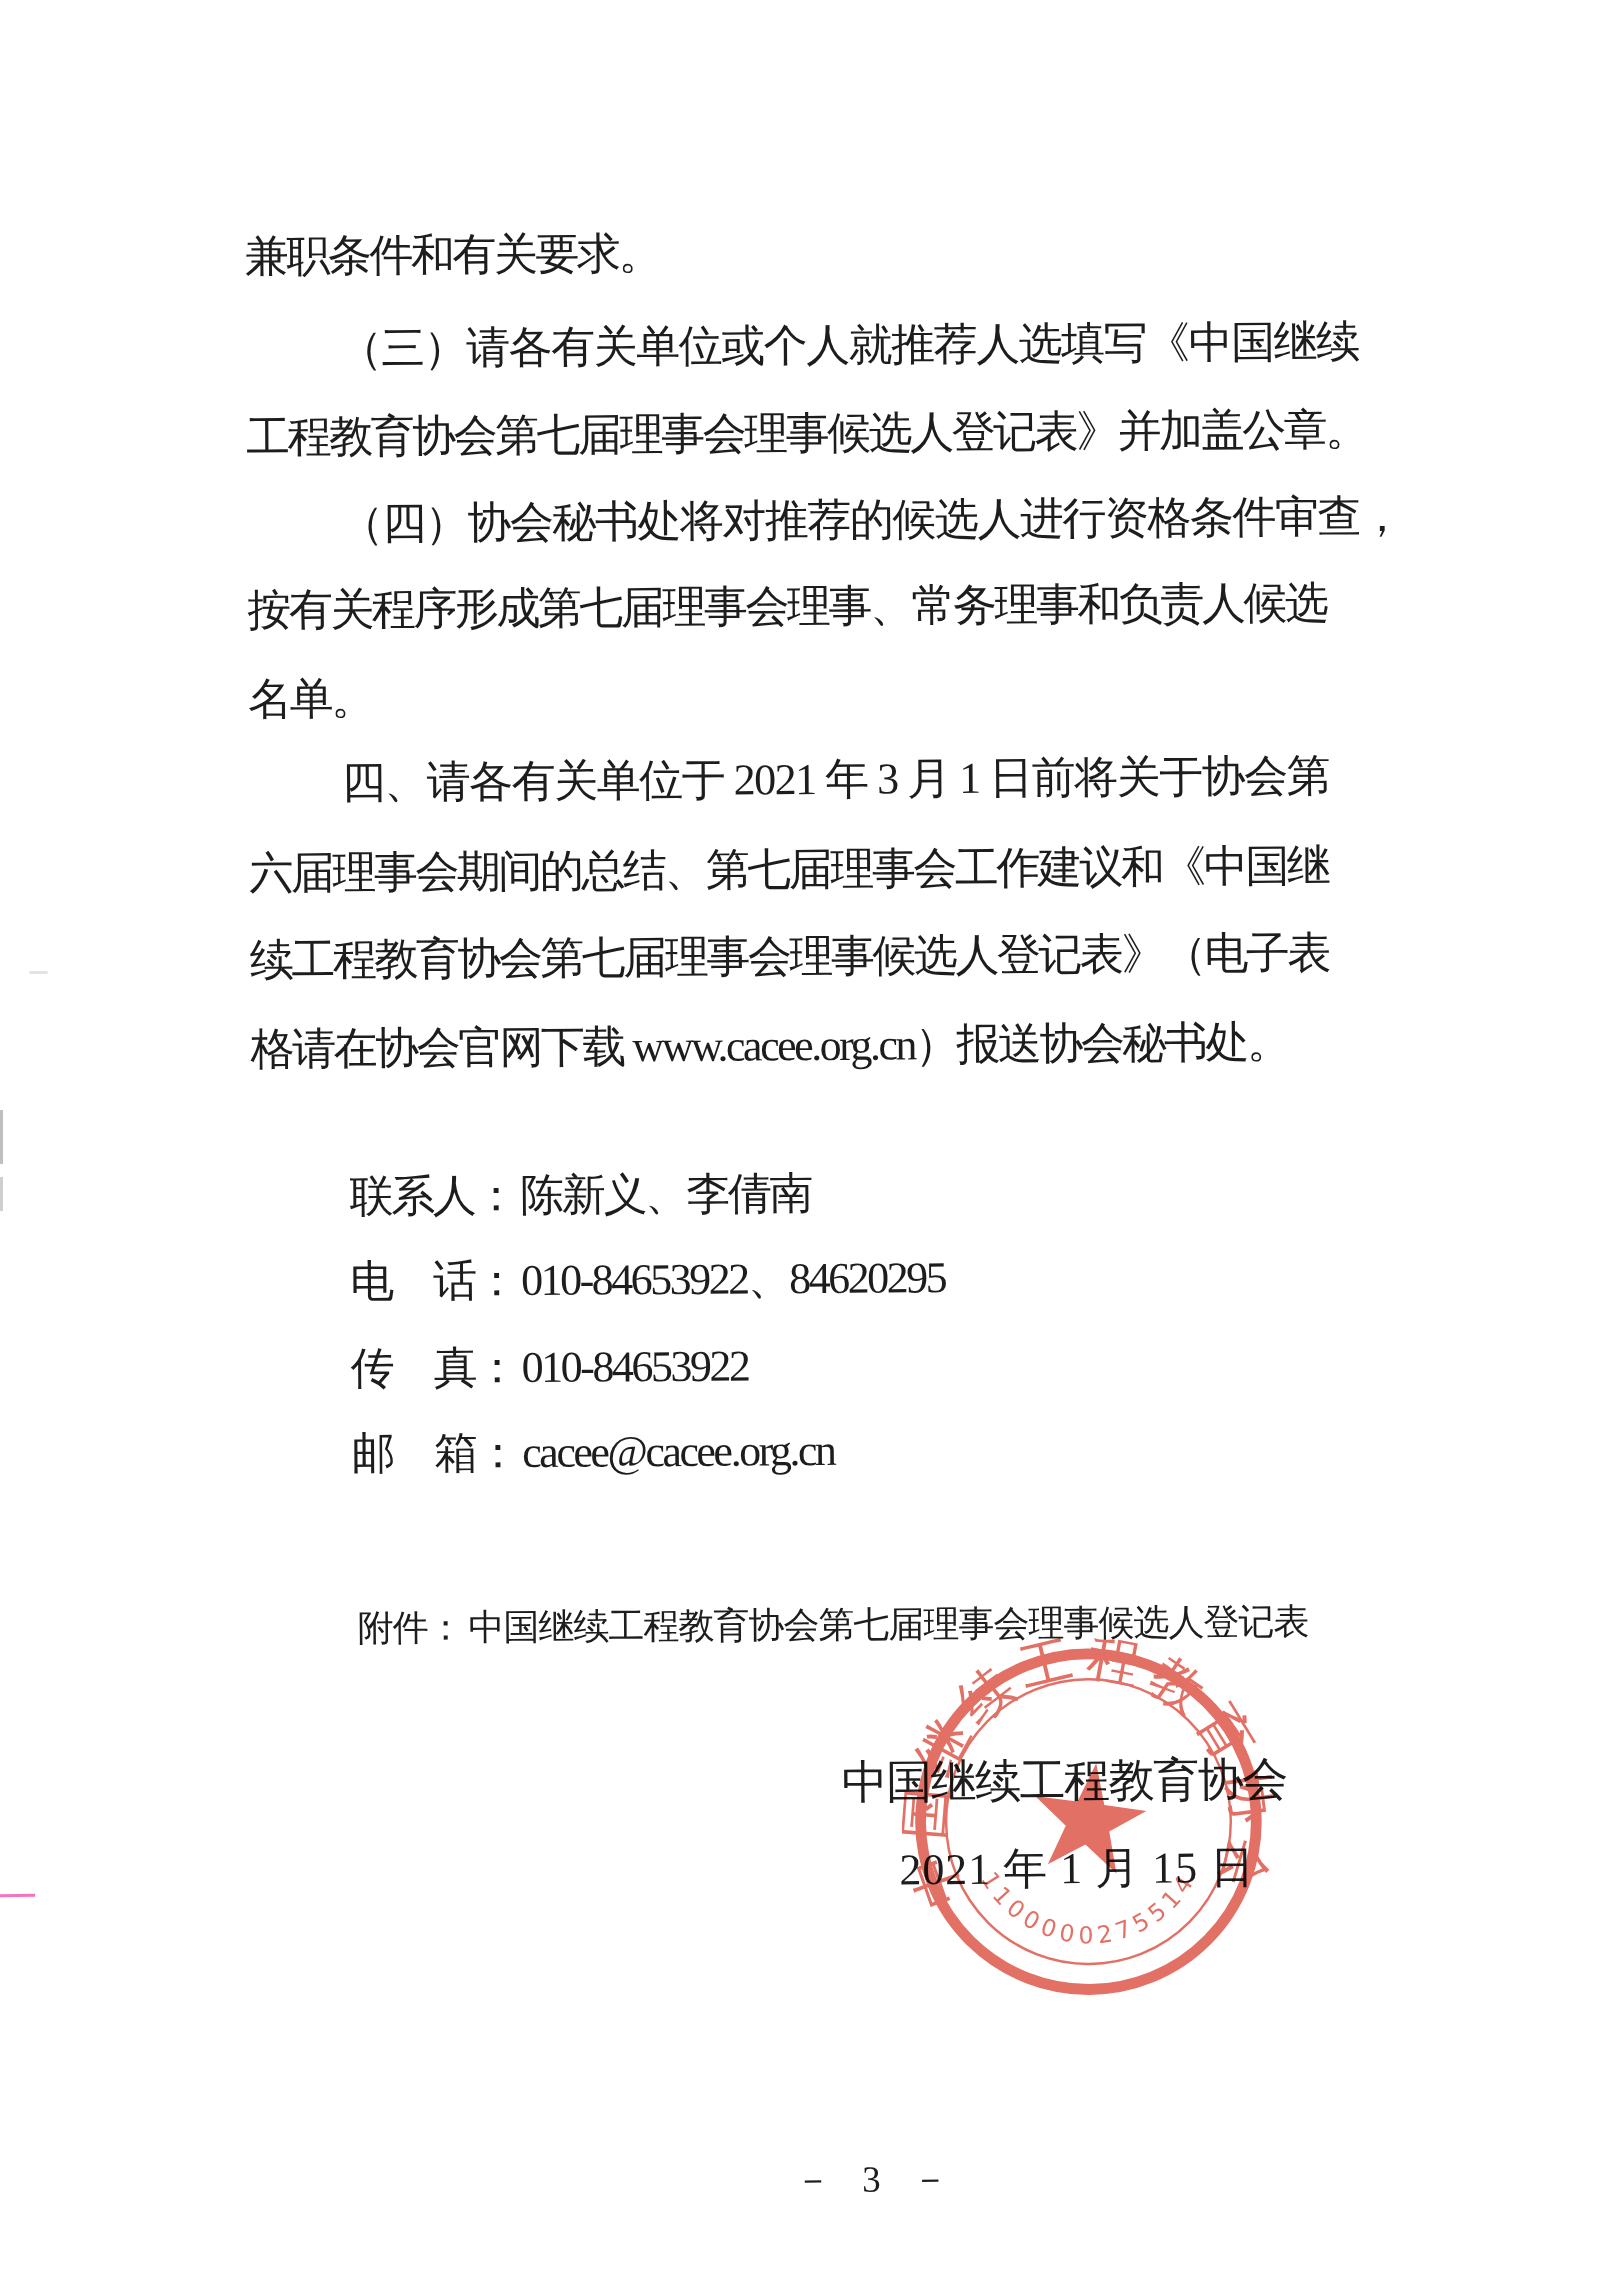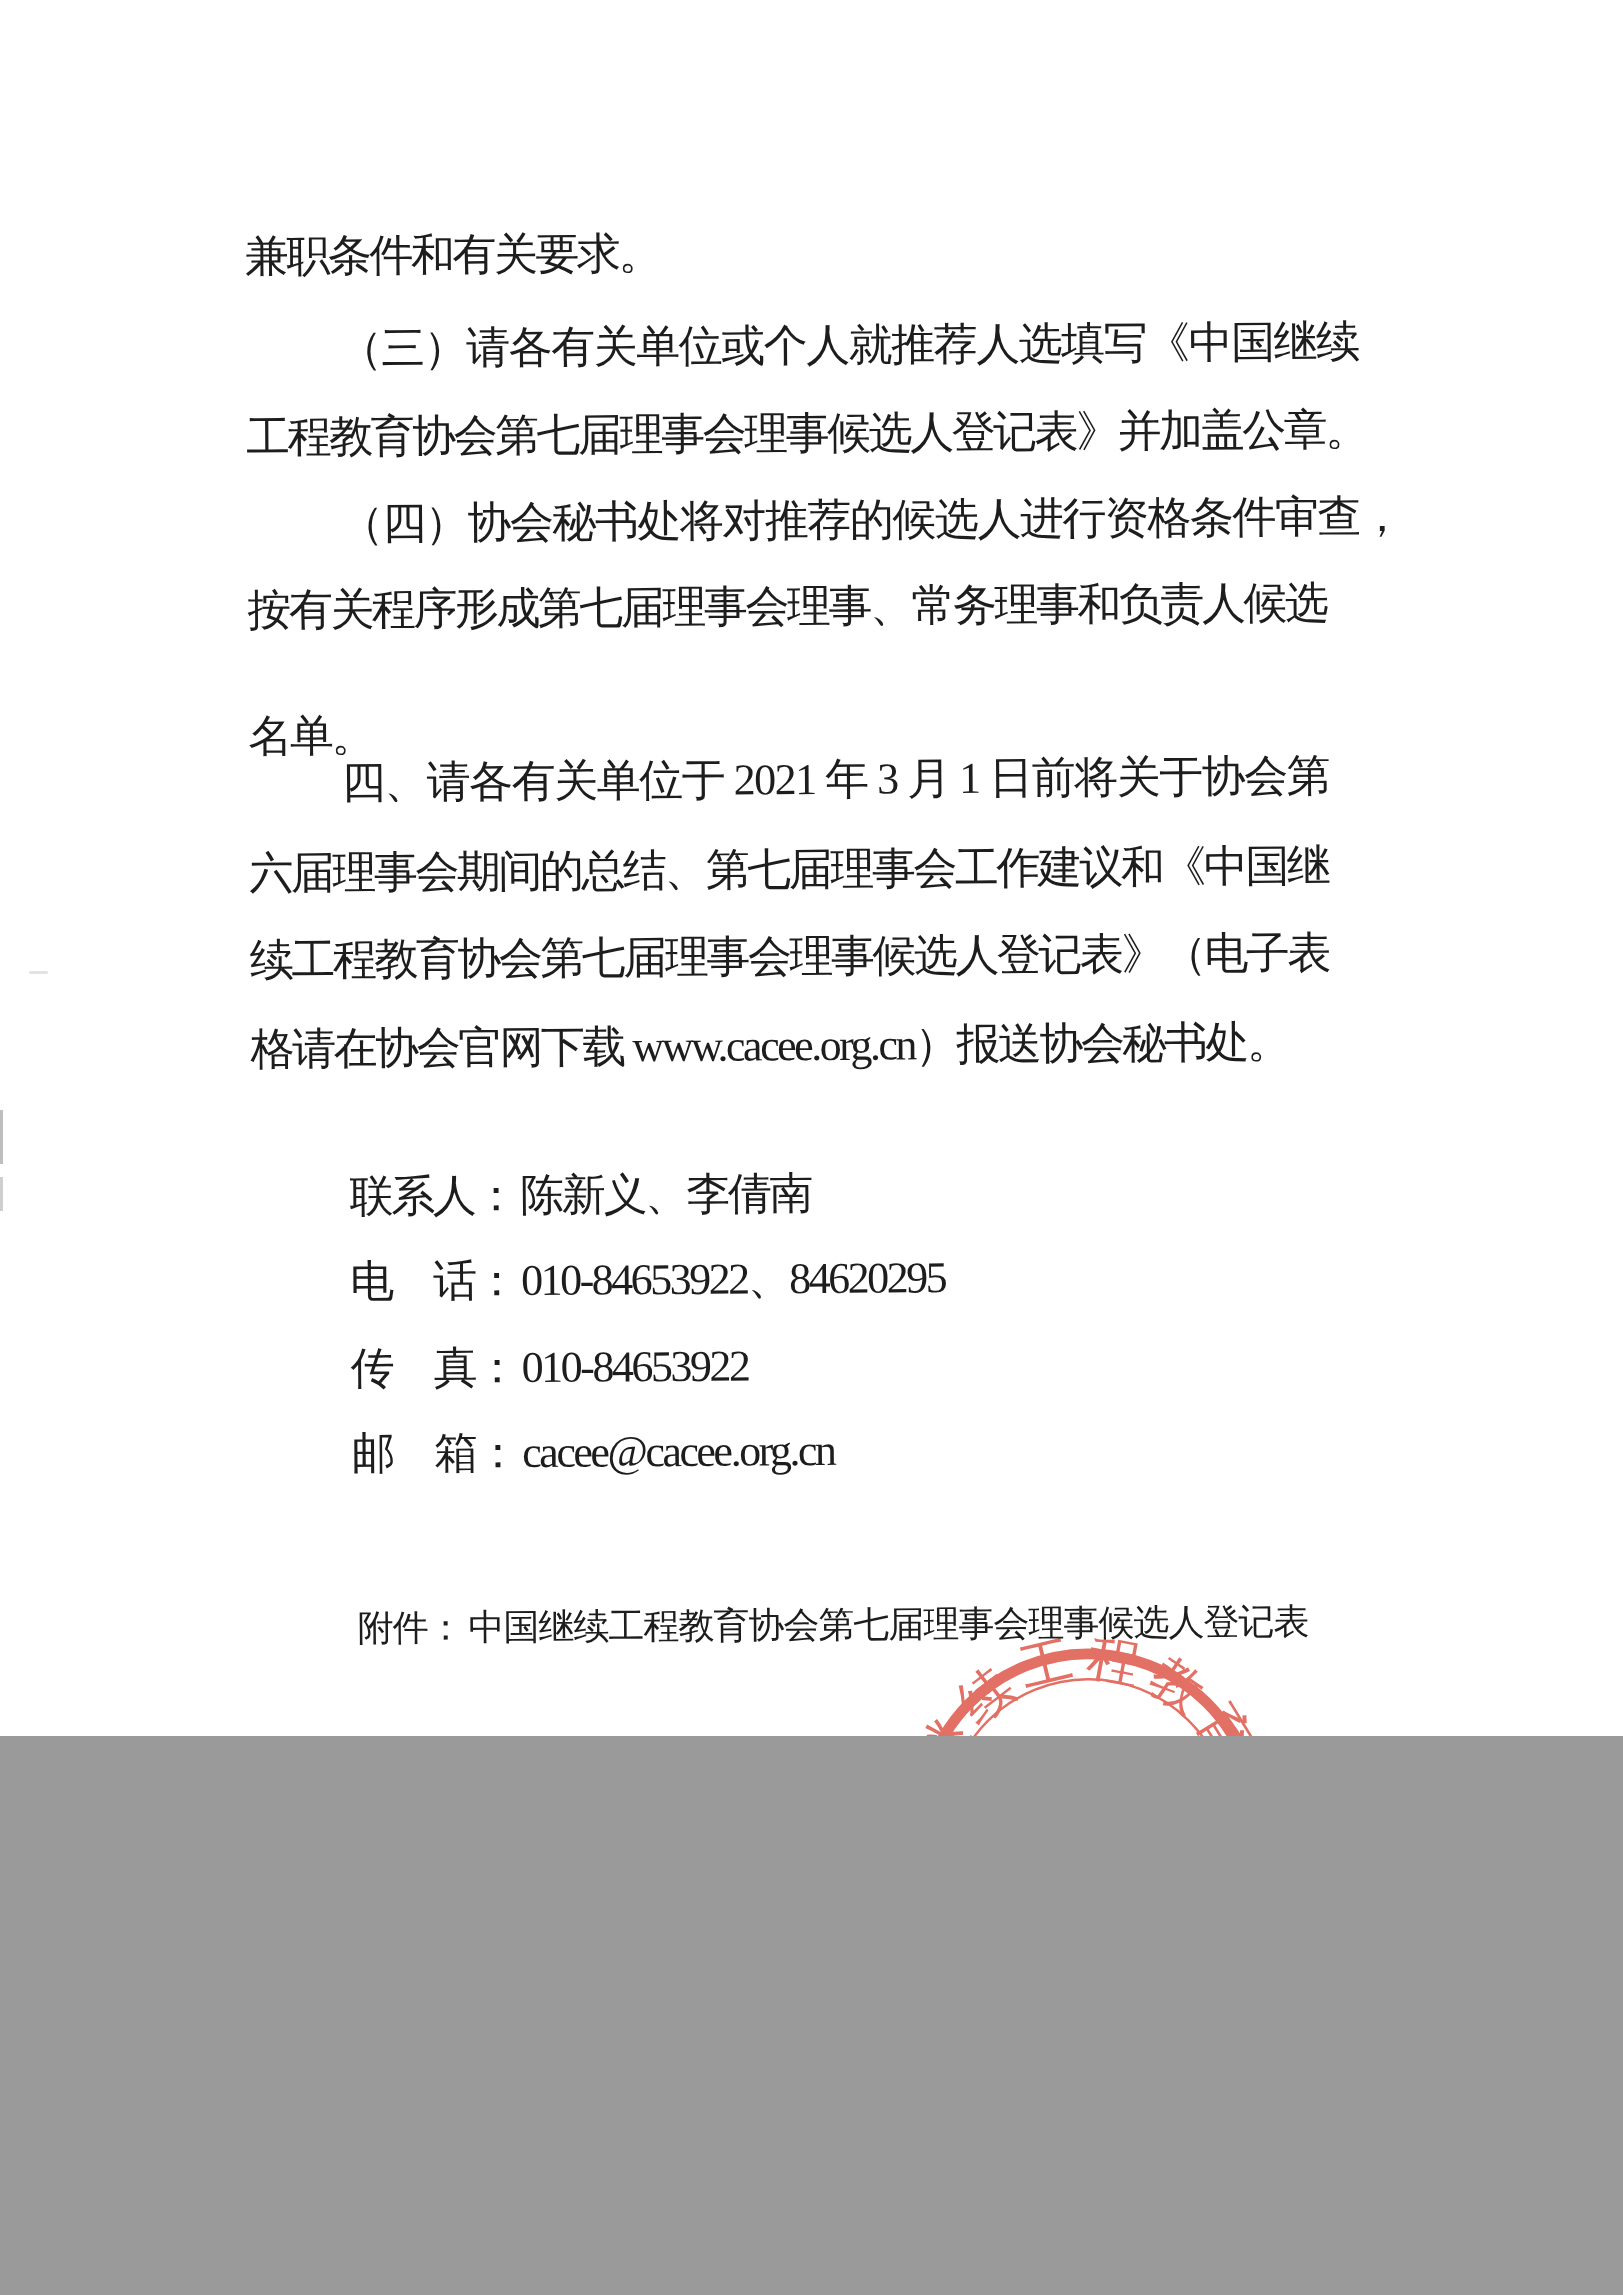--- a/index.html
+++ b/index.html
@@ -1,18 +1,18 @@
 <!DOCTYPE html>
 <html style="font-size:7.9px"><head>
 <meta charset="utf-8">
 <style>
   html,body{margin:0;padding:0;background:#9a9a9a;}
   .page{
     position:relative;
-    width:1623px;height:1736px;
+    width:1623px;height:2295px;
     background:#ffffff;
     overflow:hidden;
     font-family:"Liberation Serif","DejaVu Serif",serif;
     color:#1d1d1d;
   }
   .content{
     position:absolute;left:0;top:0;right:0;bottom:0;
     transform:rotate(-0.4deg);
     transform-origin:248px 687px;
   }
@@ -47,21 +47,21 @@
 <body>
 
 <div class="page">
   <div class="content">
 
     <div class="tline" style="left:248px;top:235px;">兼职条件和有关要求。</div>
     <div class="tline indent" style="left:341px;top:328px;">（三）请各有关单位或个人就推荐人选填写《中国继续</div>
     <div class="tline" style="left:248px;top:416px;">工程教育协会第七届理事会理事候选人登记表》并加盖公章。</div>
     <div class="tline indent" style="left:341px;top:503px;">（四）协会秘书处将对推荐的候选人进行资格条件审查，</div>
     <div class="tline" style="left:248px;top:589px;">按有关程序形成第七届理事会理事、常务理事和负责人候选</div>
-    <div class="tline" style="left:248px;top:715px;">名单。</div>
+    <div class="tline" style="left:248px;top:678px;">名单。</div>
     <div class="tline indent" style="left:341px;top:762px;">四、请各有关单位于 2021 年 3 月 1 日前将关于协会第</div>
     <div class="tline" style="left:248px;top:852px;">六届理事会期间的总结、第七届理事会工作建议和《中国继</div>
     <div class="tline" style="left:248px;top:939px;">续工程教育协会第七届理事会理事候选人登记表》（电子表</div>
     <div class="tline" style="left:248px;top:1028px;">格请在协会官网下载 www.cacee.org.cn）报送协会秘书处。</div>
 
     <div class="tline" style="left:346px;top:1176px;">
       <span class="c-label">联系人：</span><span class="c-value">陈新义、李倩南</span>
     </div>
     <div class="tline" style="left:346px;top:1261px;">
       <span class="c-label">电　话：</span><span class="c-value">010-84653922、84620295</span>

